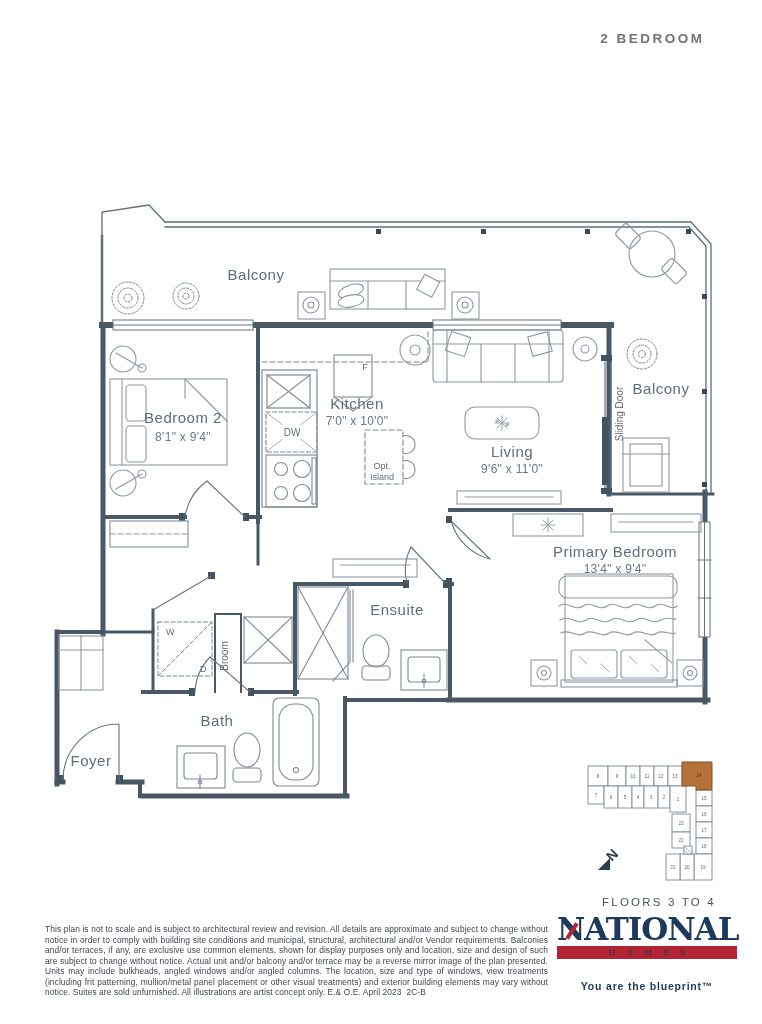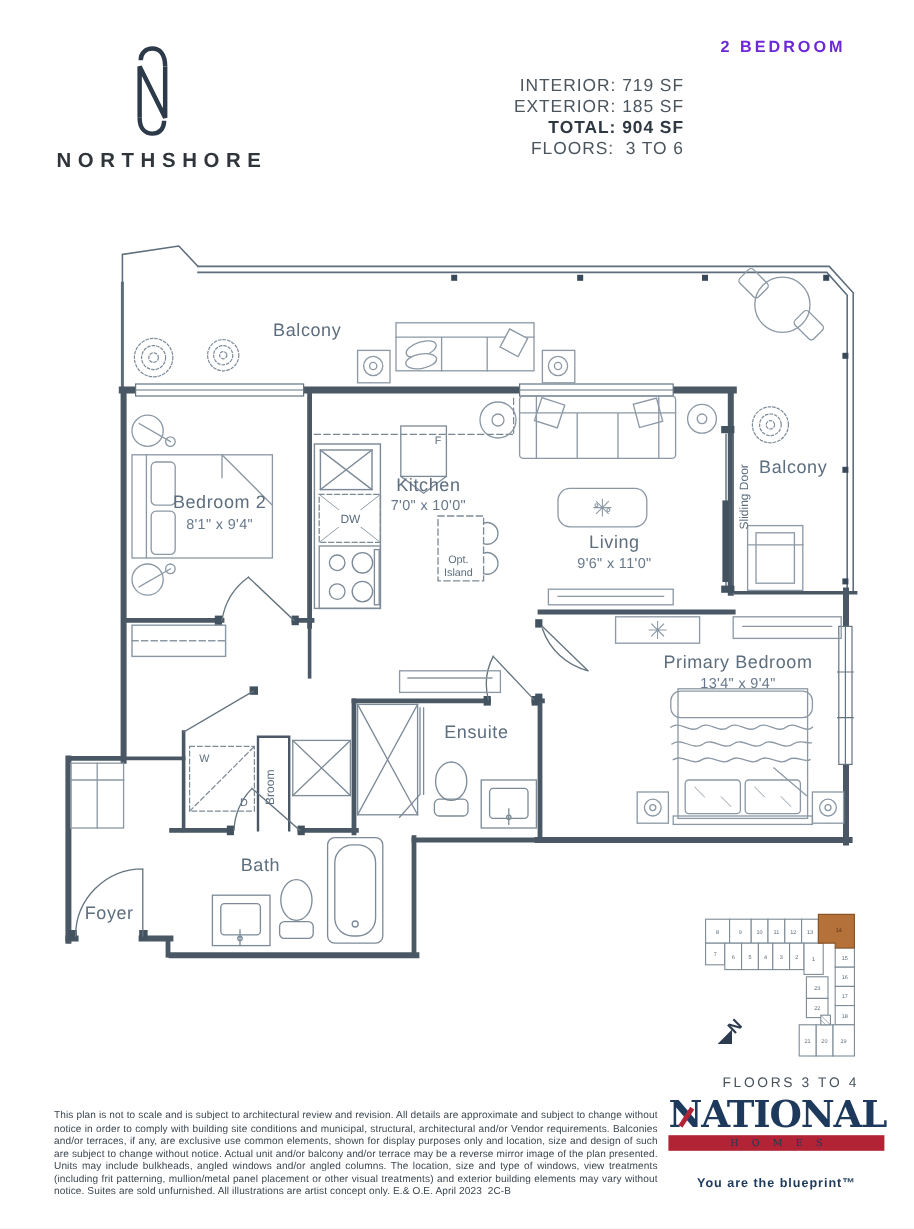--- a/index.html
+++ b/index.html
@@ -9,21 +9,21 @@
   .brand{position:absolute;left:47px;top:36px;width:160px;text-align:center;}
   .brand .mark{display:block;margin:0 auto 10px auto;}
   .brand .name{font-size:17px;letter-spacing:5.5px;font-weight:600;color:#2f353b;}
   .stats{position:absolute;right:192px;top:64px;text-align:right;color:#4b555e;
          font-size:14.5px;line-height:1.2;letter-spacing:0.8px;}
   .stats .row{white-space:nowrap;}
   .stats .row.bold{font-weight:bold;color:#2e3842;}
   .unit-block{position:absolute;left:590px;top:30px;width:125px;text-align:center;}
   .unit-number{font-family:"DejaVu Serif","Liberation Serif",serif;font-weight:bold;
                font-size:80px;line-height:1.0;color:#2c3b4c;letter-spacing:-2px;}
-  .unit-type{margin-top:1px;font-size:13.5px;font-weight:bold;letter-spacing:2.5px;color:#6d28d9;}
+  .unit-type{margin-top:1px;font-size:13.5px;font-weight:bold;letter-spacing:2.5px;color:#737373;}
   
   .plan-svg{position:absolute;left:45px;top:192px;}
   svg text{font-family:"Liberation Sans",sans-serif;}
   .room-label{fill:#5d6e7e;font-size:15px;letter-spacing:0.5px;}
   .room-dim{fill:#66788a;font-size:12px;letter-spacing:0.3px;}
   .small-label{fill:#5d6e7e;font-size:10px;}
   .tiny-label{fill:#5d6e7e;font-size:9px;}
   
   .keyplan{position:absolute;left:583px;top:758px;width:152px;text-align:center;}
   .keyplan-floors{margin-top:4px;font-size:11.5px;letter-spacing:2.2px;color:#47525c;white-space:nowrap;}
@@ -41,37 +41,21 @@
   .national .homes-bar span{font-family:"DejaVu Serif","Liberation Serif",serif;font-size:8px;
         letter-spacing:11px;color:#1d3a5c;text-indent:11px;}
   .national .tagline{margin-top:21px;text-align:center;font-size:10.5px;font-weight:bold;
         color:#1d3a5c;letter-spacing:0.8px;}
 </style>
 </head>
 <body>
 
 <div class="page">
 
-  <div class="brand">
-    <svg class="mark" width="46" height="78" viewBox="0 0 50 88">
-      <g fill="none" stroke="#2c3a49" stroke-width="4.2">
-        <path d="M13,70 L13,22 L37,70 L37,22"></path>
-        <path d="M37,22 C37,9 31,5 25,5 C19,5 14,9 14,16"></path>
-        <path d="M13,70 C13,81 19,85 25,85 C31,85 36,81 36,73"></path>
-      </g>
-    </svg>
-    <div class="name">NORTHSHORE</div>
-  </div>
-
-  <div class="stats">
-    <div class="row"><span>INTERIOR:</span> <span>719 SF</span></div>
-    <div class="row"><span>EXTERIOR:</span> <span>185 SF</span></div>
-    <div class="row bold"><span>TOTAL:</span> <span>904 SF</span></div>
-    <div class="row"><span>FLOORS:</span>&nbsp; <span>3 TO 6</span></div>
-  </div>
+
 
   <div class="unit-block">
     <div class="unit-type">2 BEDROOM</div>
   </div>
 
   <svg class="plan-svg" width="700" height="722" viewBox="0 0 700 722">
     <g stroke-linecap="square">
 
     <g fill="none" stroke="#5d6d7b" stroke-width="1.3">
       <path d="M57,44 L57,20 L104,13 L120,30"></path>

